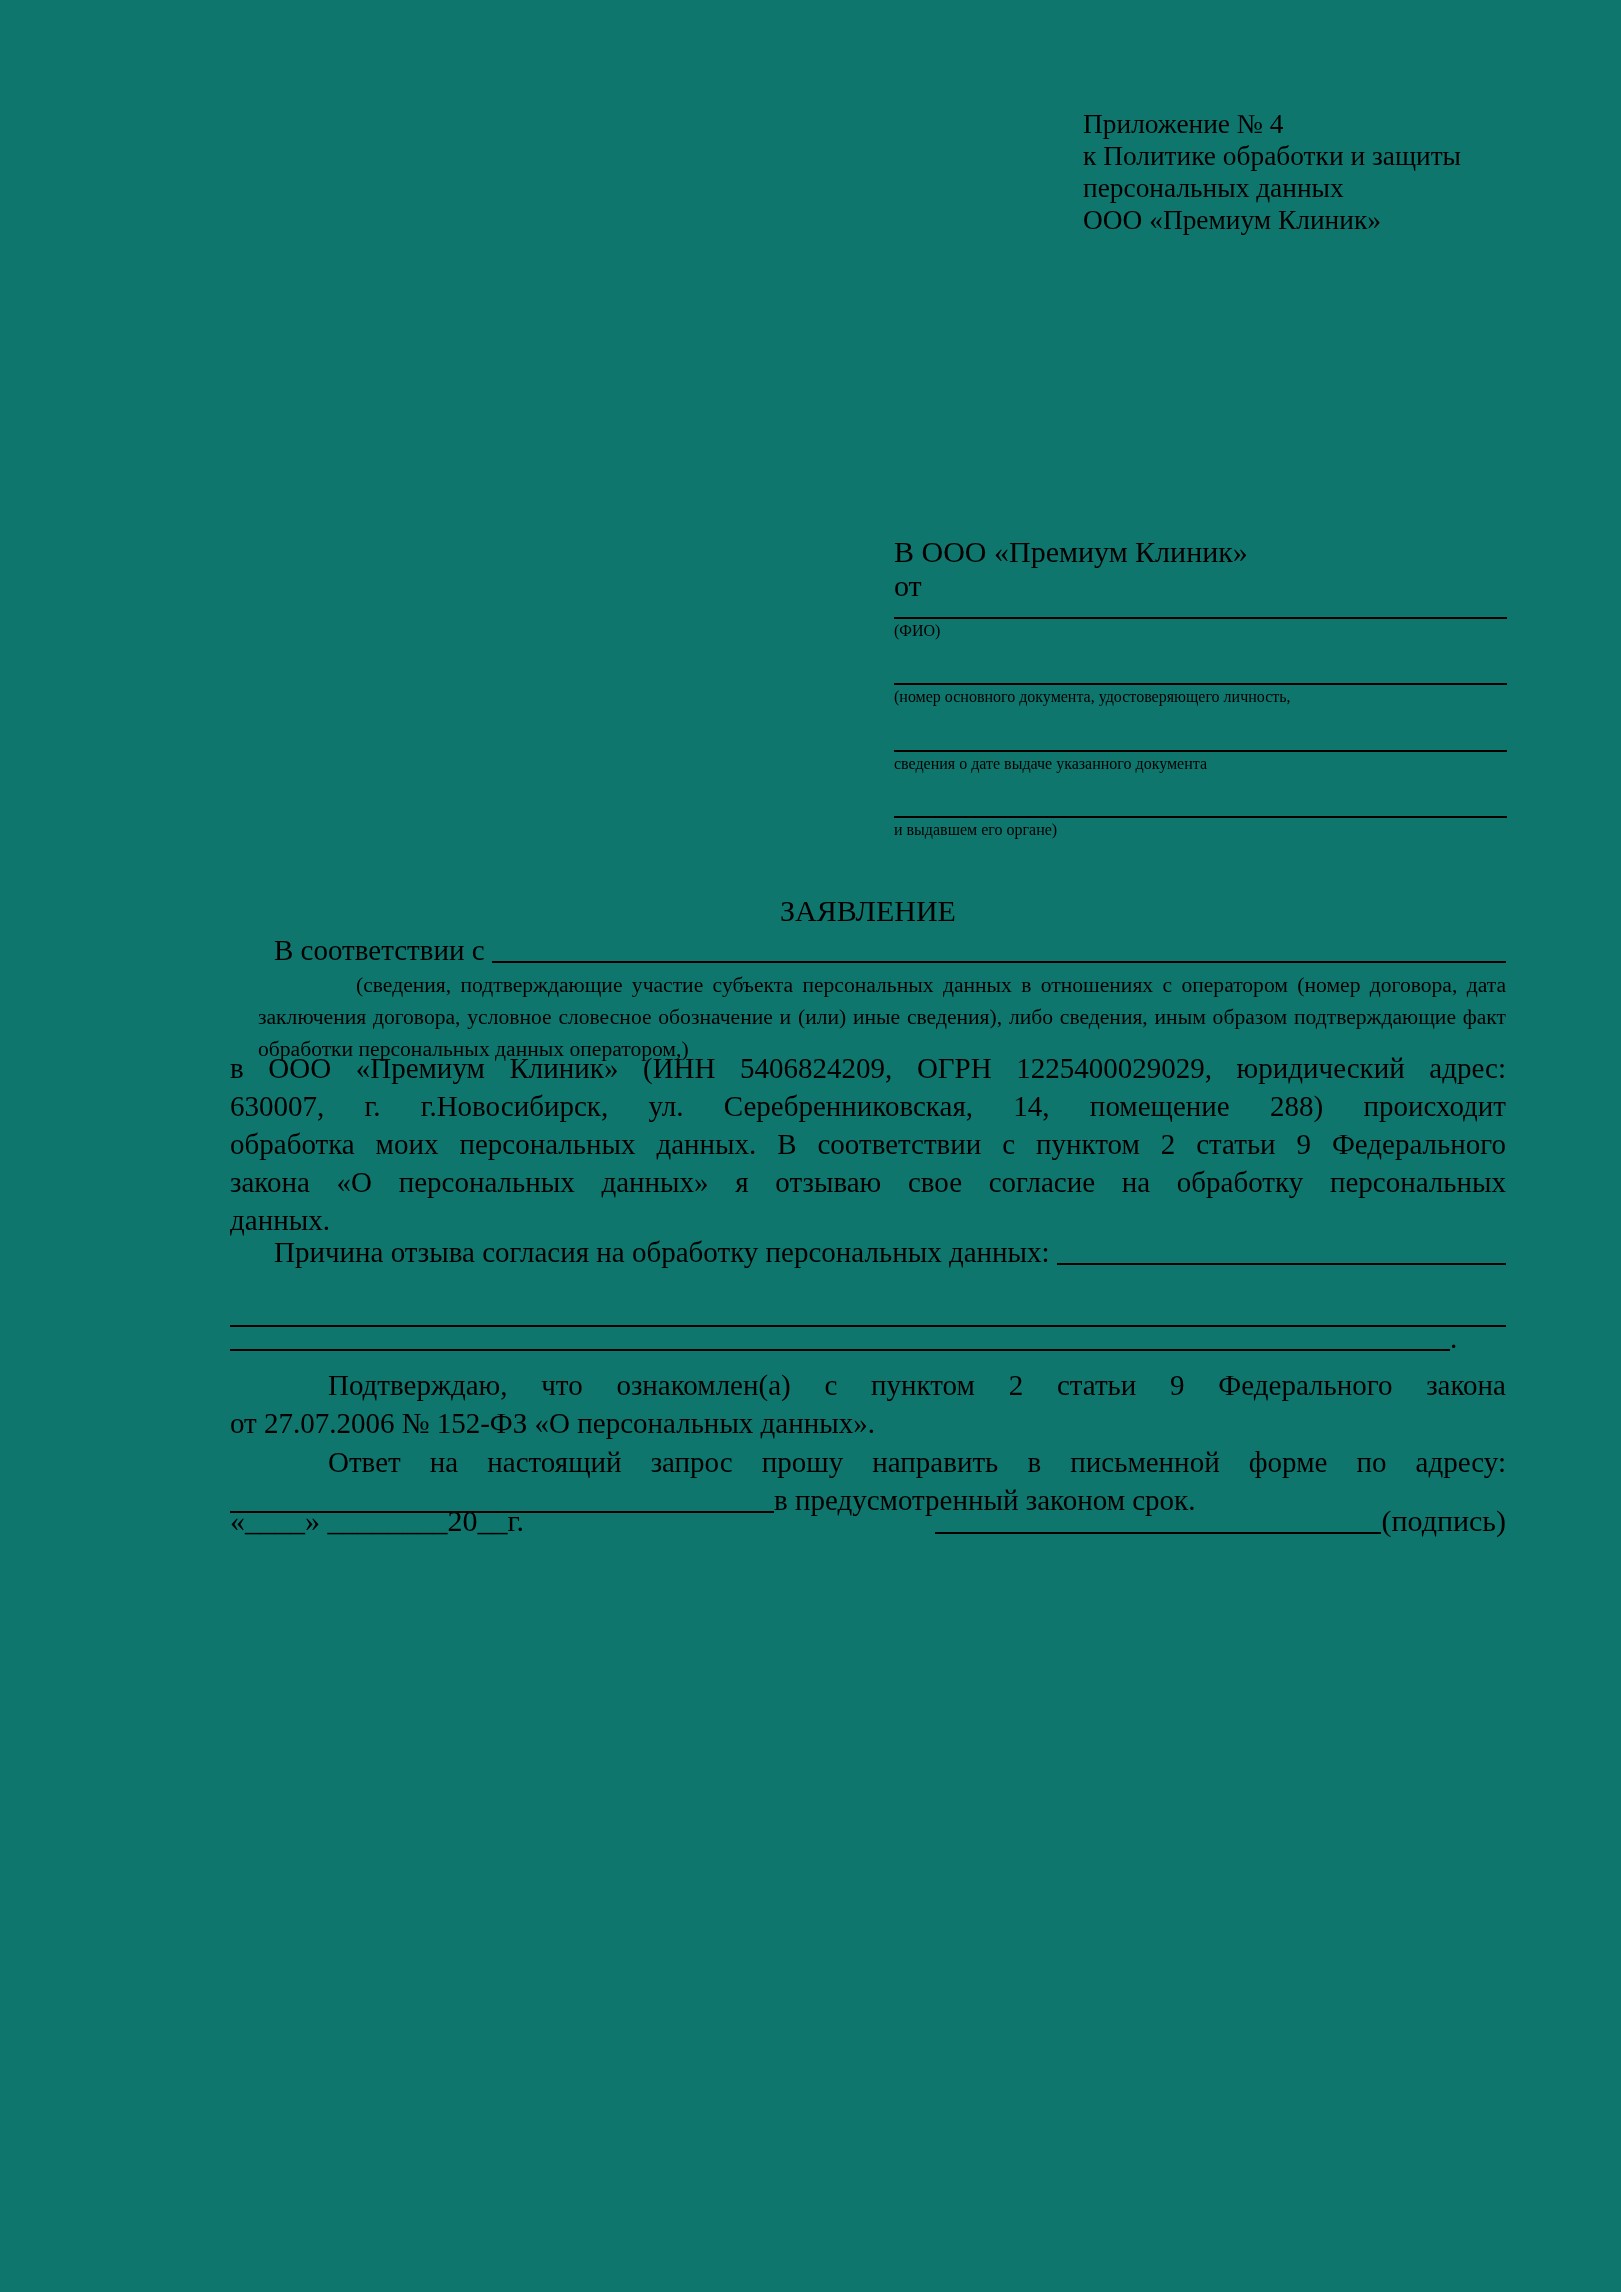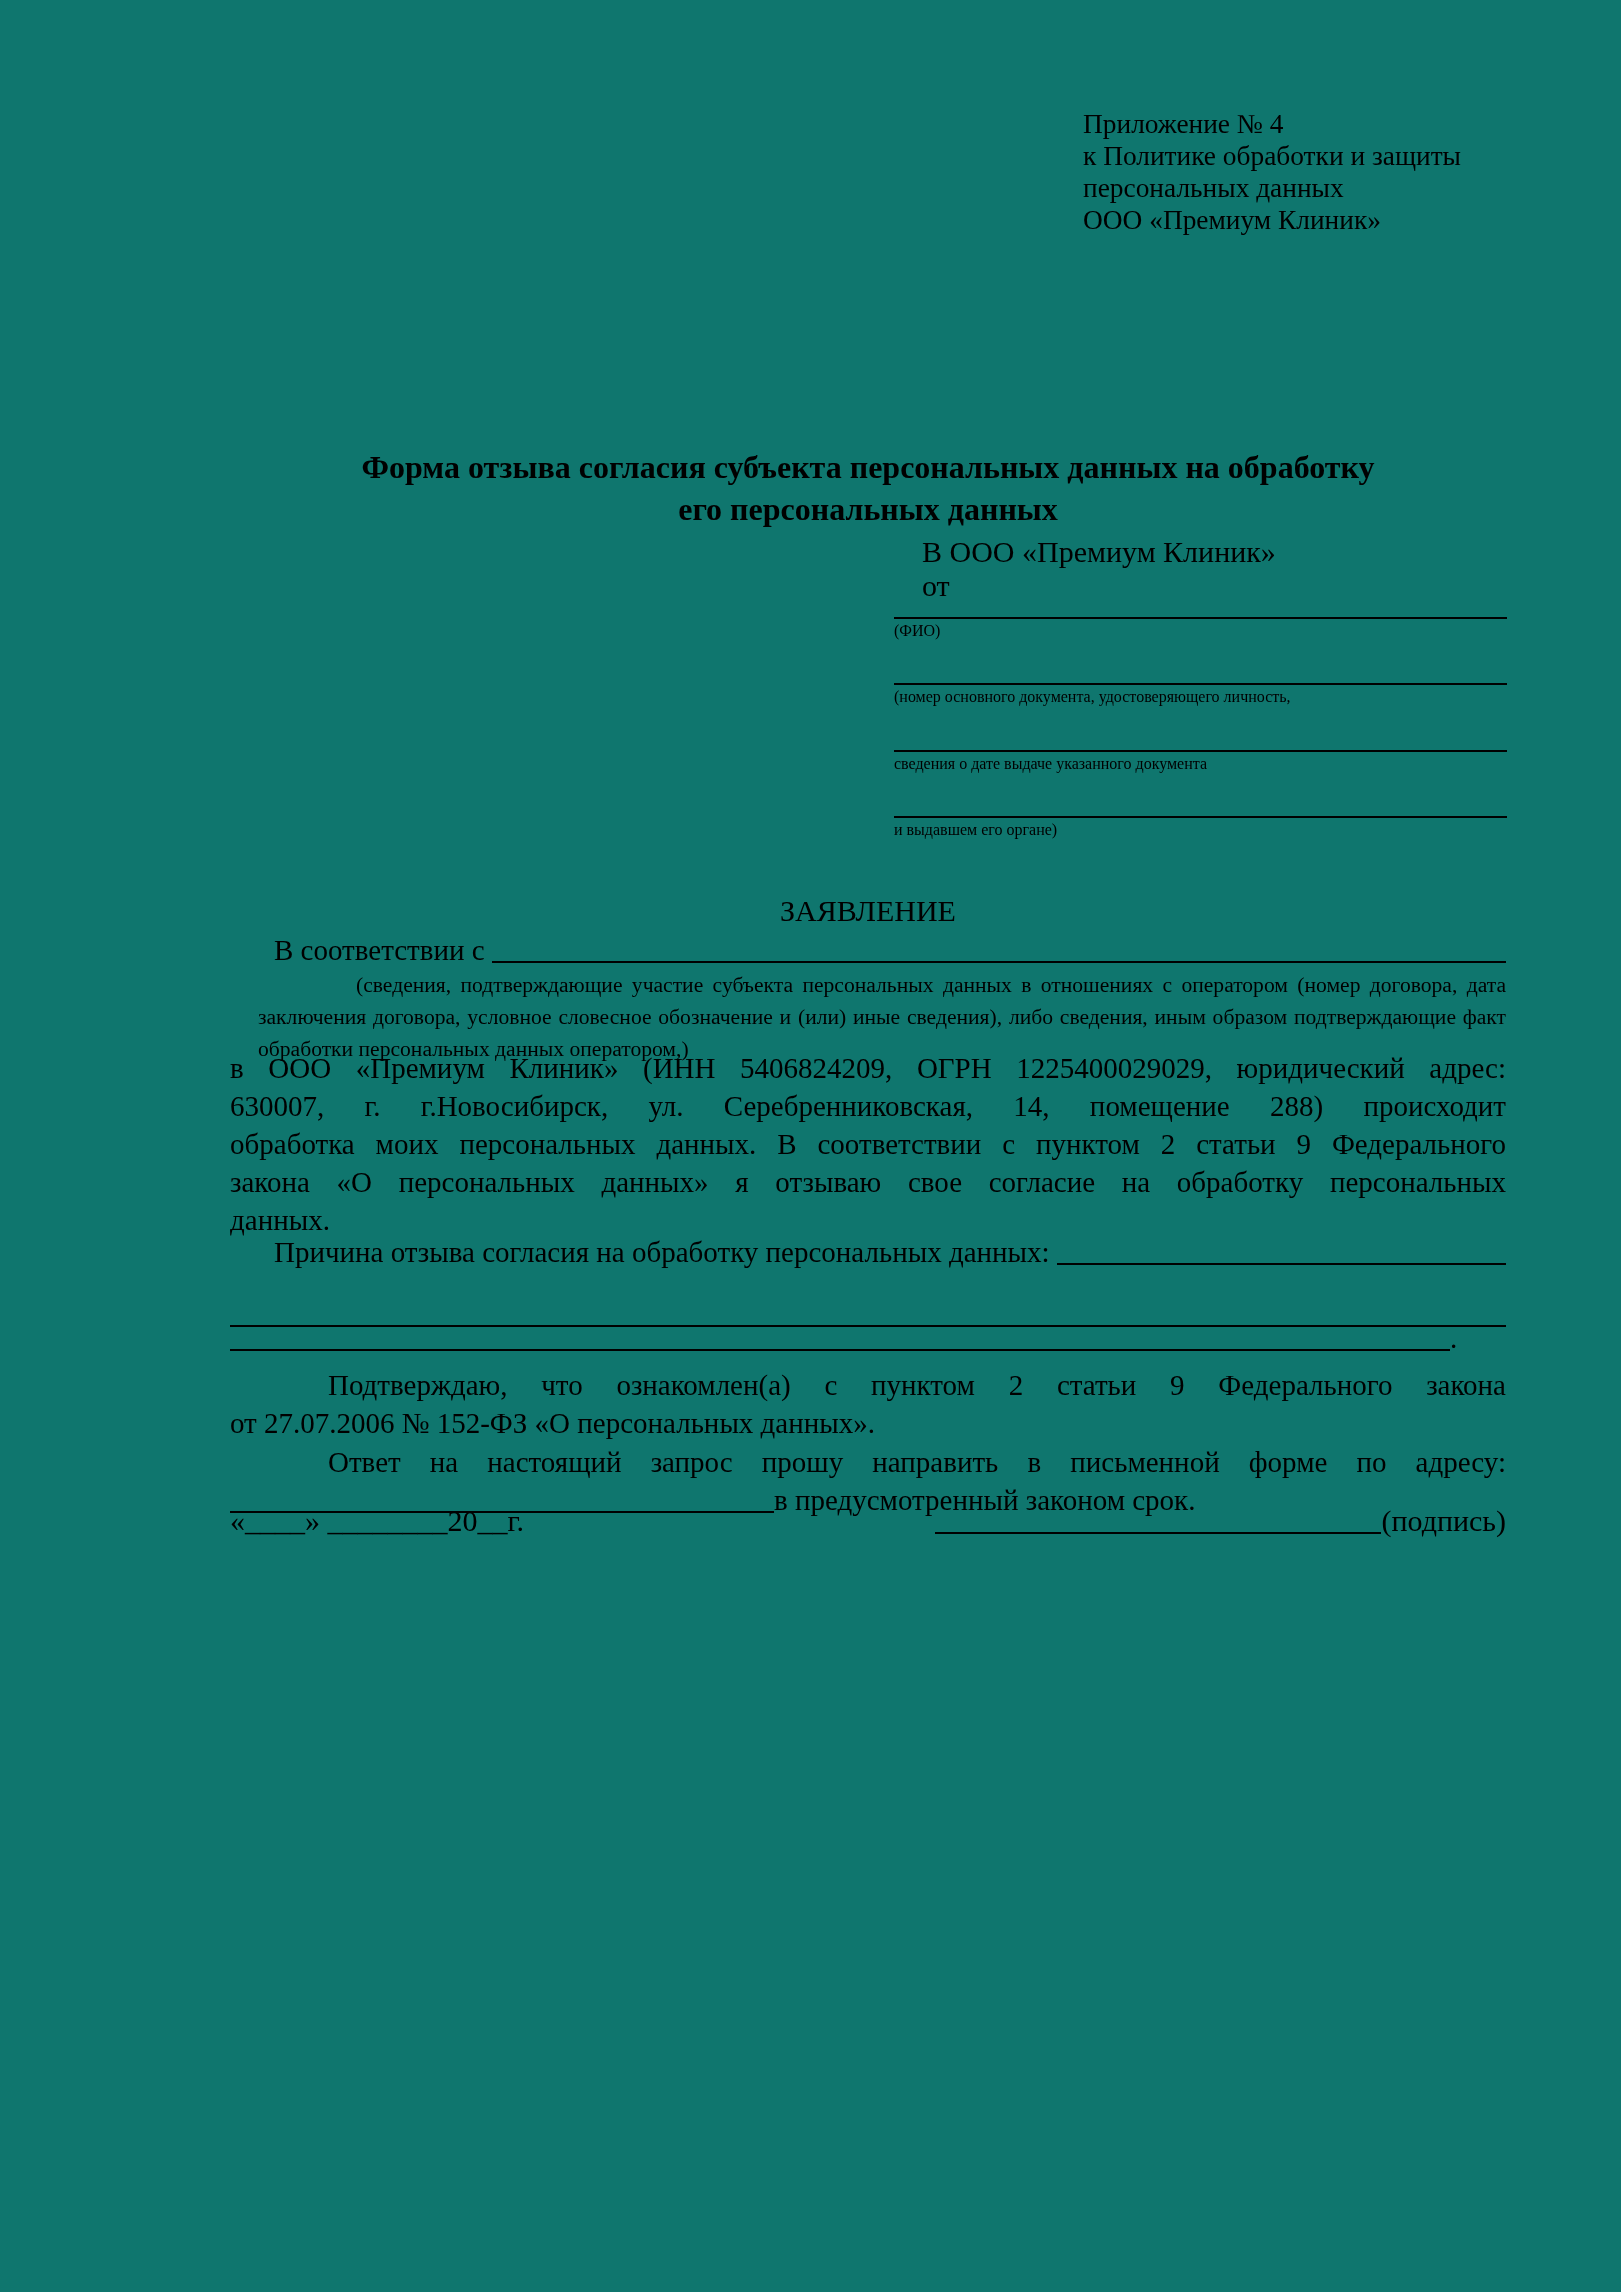--- a/index.html
+++ b/index.html
@@ -11,21 +11,21 @@
     font-family:"Liberation Serif","DejaVu Serif",serif;
     overflow:hidden;
   }
   
   .header-note{position:absolute;left:1083px;top:108px;font-size:27.4px;line-height:32px;}
   
   .title{position:absolute;left:230px;top:446px;width:1276px;text-align:center;
          font-weight:bold;font-size:32px;line-height:42px;}
   
   .addressee{position:absolute;left:894px;top:535px;width:613px;font-size:30px;line-height:34px;}
-  .addr-line{height:34px;margin-left:28px;}
+  .addr-line{height:34px;}
   .blank{border-bottom:2px solid #000;}
   .addressee .blank-first{height:13.7px;}
   .addressee .blank-next{height:41px;}
   .addressee .cap{font-size:16px;line-height:23.5px;height:23.5px;text-align:left;}
   
   .heading{position:absolute;left:230px;top:894px;width:1276px;text-align:center;font-size:30px;}
   .row{position:absolute;left:230px;width:1276px;height:38px;display:flex;align-items:flex-end;
        font-size:29px;line-height:38px;}
   .row .lead{white-space:nowrap;}
   .row .fill{flex:1 1 auto;border-bottom:2px solid #000;margin-bottom:5.9px;margin-left:7.8px;}
@@ -53,24 +53,20 @@
 
 <div class="page">
 
   <div class="header-note">
     <div>Приложение № 4</div>
     <div>к Политике обработки и защиты</div>
     <div>персональных данных</div>
     <div>ООО «Премиум Клиник»</div>
   </div>
 
-  <div class="title">
-    <div>Форма отзыва согласия субъекта персональных данных на обработку</div>
-    <div>его персональных данных</div>
-  </div>
 
   <div class="addressee">
     <div class="addr-line">В ООО «Премиум Клиник»</div>
     <div class="addr-line">от</div>
 
     <div class="blank blank-first"></div>
     <div class="cap">(ФИО)</div>
 
     <div class="blank blank-next"></div>
     <div class="cap">(номер основного документа, удостоверяющего личность,</div>

